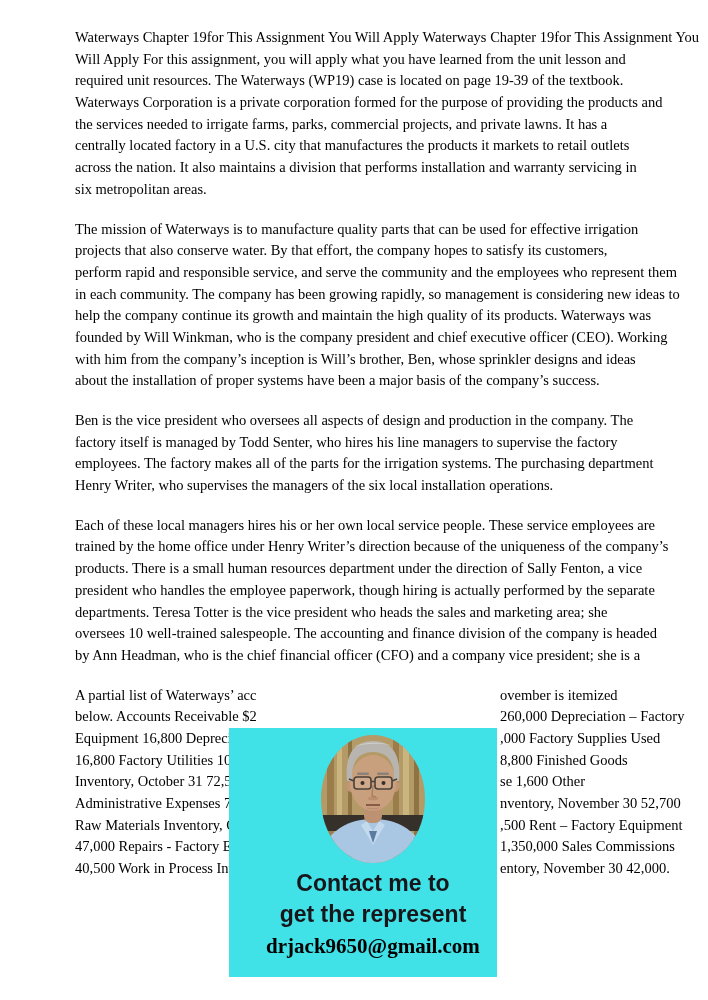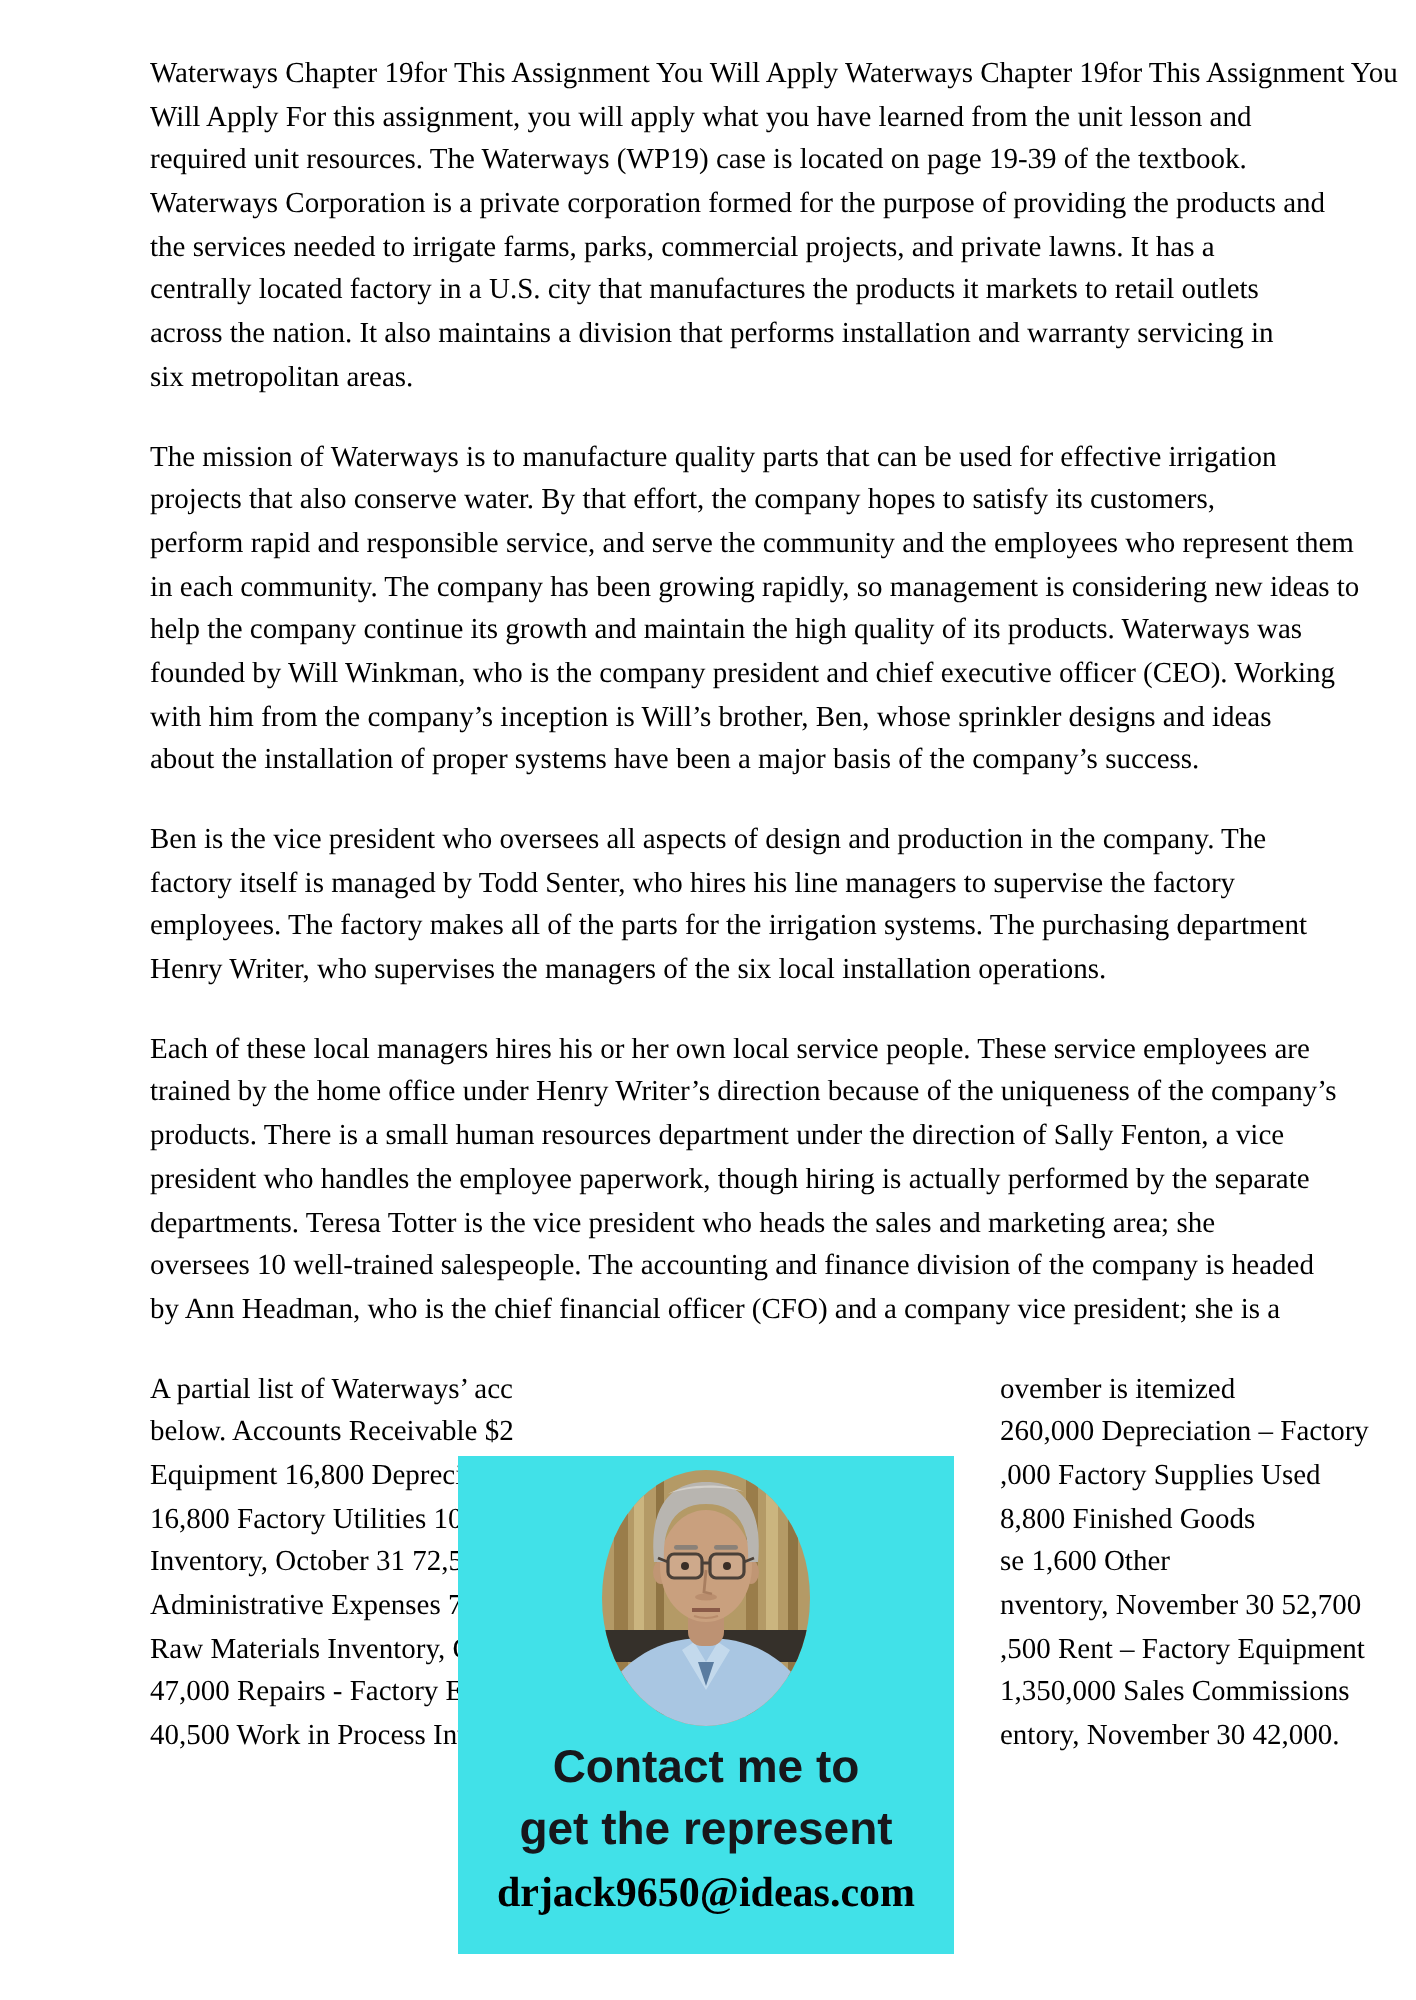--- a/index.html
+++ b/index.html
@@ -80,21 +80,21 @@
       <div class="line split-line"><span class="frag-left">Equipment 16,800 Depreciation</span><span class="frag-right">,000 Factory Supplies Used</span></div>
       <div class="line split-line"><span class="frag-left">16,800 Factory Utilities 10,200 I</span><span class="frag-right">8,800 Finished Goods</span></div>
       <div class="line split-line"><span class="frag-left">Inventory, October 31 72,550 In</span><span class="frag-right">se 1,600 Other</span></div>
       <div class="line split-line"><span class="frag-left">Administrative Expenses 72,000</span><span class="frag-right">nventory, November 30 52,700</span></div>
       <div class="line split-line"><span class="frag-left">Raw Materials Inventory, Octob</span><span class="frag-right">,500 Rent – Factory Equipment</span></div>
       <div class="line split-line"><span class="frag-left">47,000 Repairs - Factory Equip</span><span class="frag-right">1,350,000 Sales Commissions</span></div>
       <div class="line split-line"><span class="frag-left">40,500 Work in Process Invento</span><span class="frag-right">entory, November 30 42,000.</span></div>
     </div>
   </div>
 
-<div class="ad" style="background: rgb(65, 225, 232);">
+<div class="ad" style="background: rgb(65, 225, 232); padding-left: 20px;">
   <div class="photo">
     <svg width="104" height="128" viewBox="0 0 104 128">
       <defs>
         <clipPath id="ovalClip">
             <ellipse cx="52" cy="64" rx="52" ry="64"></ellipse>
           </clipPath>
       </defs>
       <g clip-path="url(#ovalClip)">
         <rect x="0" y="0" width="104" height="128" fill="#b49a66"></rect>
         <rect x="6" y="0" width="7" height="128" fill="#9a7d4a"></rect>
@@ -126,14 +126,14 @@
         <ellipse cx="52" cy="63.5" rx="5.5" ry="1.8" fill="#b08264" opacity="0.6"></ellipse>
         <line x1="45" y1="70" x2="59" y2="70" stroke="#8a5a48" stroke-width="2"></line>
         <path d="M46,73 Q52,75 58,73" stroke="#b08264" stroke-width="1" fill="none" opacity="0.7"></path>
       </g>
     </svg>
   </div>
   <div class="ad-headline" style="color: rgb(23, 23, 27);">
     <div>Contact me to</div>
     <div>get the represent</div>
   </div>
-  <div class="ad-email" style="color: rgb(0, 0, 0);">drjack9650@ideas.com</div>
+  <div class="ad-email" style="color: rgb(0, 0, 0);">drjack9650@gmail.com</div>
 </div>
 
 </body></html>

